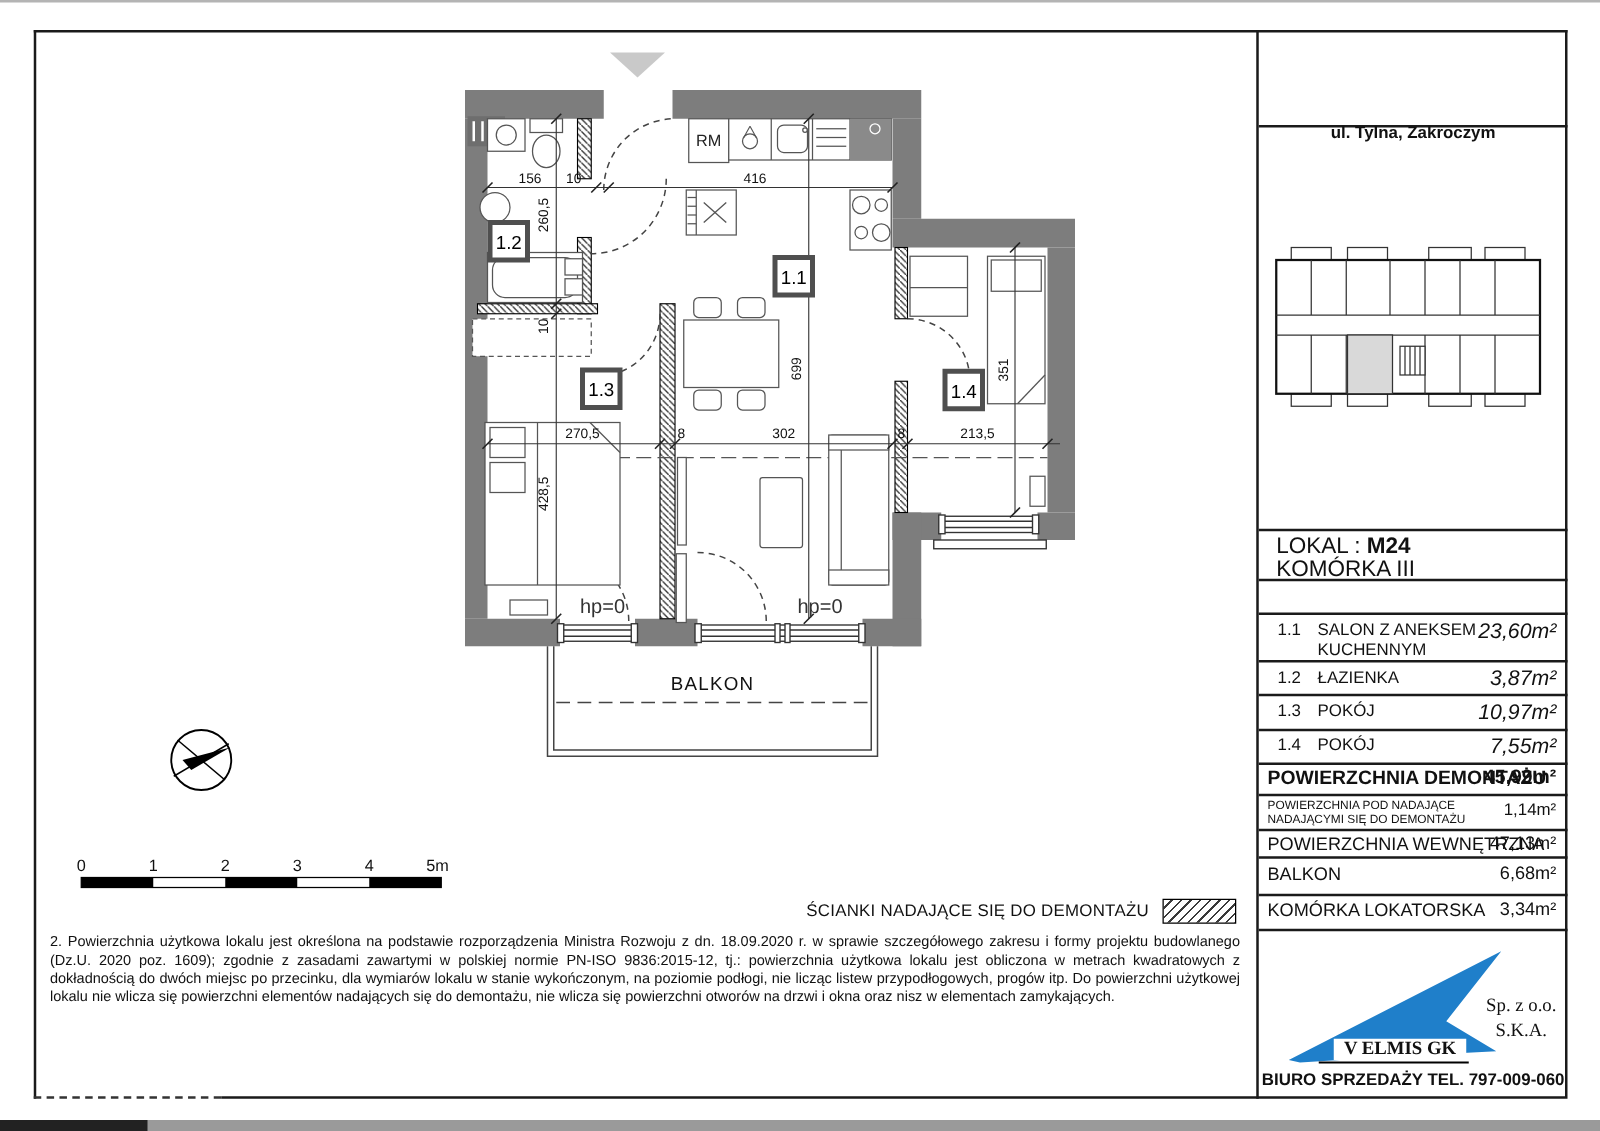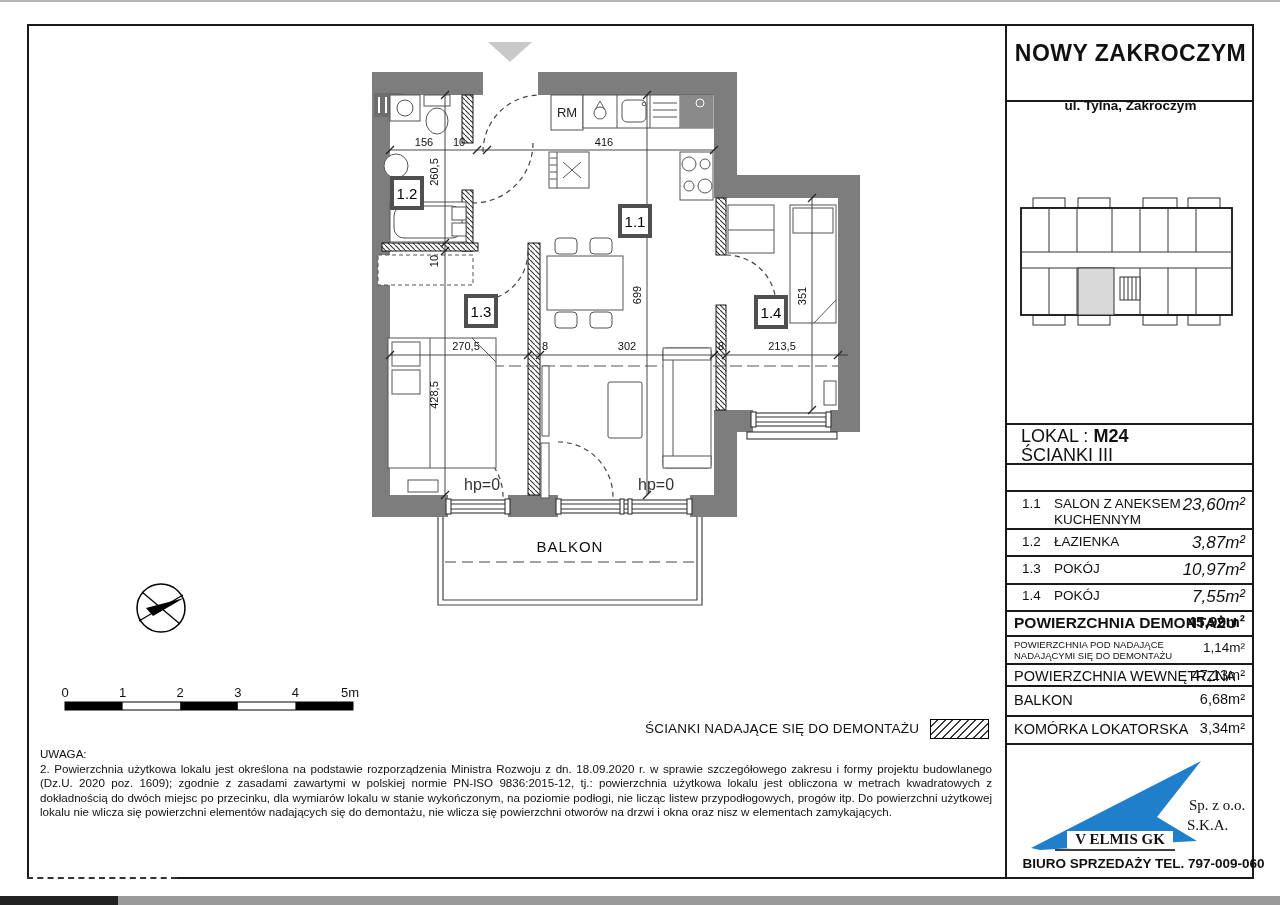--- a/index.html
+++ b/index.html
@@ -30,23 +30,23 @@
   .bold{font-weight:bold;}
   .small{font-size:9.5px;line-height:12px;}
   .serif{font-family:"Liberation Serif",serif;}
   
   .legend-text{left:645px;top:721px;width:275px;text-align:left;font-size:13.5px;letter-spacing:.2px;}
   .legend-swatch{left:930px;top:719px;width:57px;height:18px;border:1px solid #000;
      background:repeating-linear-gradient(135deg,#fff 0px,#fff 4px,#3a3a3a 4px,#3a3a3a 5.4px);}
   .notes{left:40px;top:747px;width:952px;font-size:11.6px;line-height:14.6px;text-align:justify;}
   .notes p{margin:0;}
   .vendor-sp{position:absolute;left:175px;top:773px;width:70px;text-align:center;font-size:15px;}
-  .vendor-ska{position:absolute;left:180px;top:793px;width:60px;text-align:left;font-size:15px;}
+  .vendor-ska{position:absolute;left:180px;top:793px;width:60px;text-align:center;font-size:15px;}
   .vendor-name{position:absolute;left:60px;top:807px;width:106px;text-align:center;font-size:15px;font-weight:bold;background:#fff;}
-  .vendor-phone{position:absolute;left:0;top:832px;width:273px;text-align:center;font-size:13.5px;font-weight:bold;}
+  .vendor-phone{position:absolute;left:0;top:832px;width:247px;text-align:center;font-size:13.5px;font-weight:bold;}
   svg text{font-family:"Liberation Sans",sans-serif;}
 </style>
 </head>
 <body>
 
 <div class="abs edge-top"></div>
 <div class="abs sheet"></div>
 <div class="abs sheet-bottom-solid"></div>
 <div class="abs sheet-bottom-dashed"></div>
 
@@ -329,25 +329,24 @@
   <div class="rl" style="top:504px"></div>
     <div class="rl" style="top:531px"></div>
   <div class="rl" style="top:559px"></div>
     <div class="rl" style="top:586px"></div>
   <div class="rl" style="top:611px"></div>
     <div class="rl" style="top:639px"></div>
   <div class="rl" style="top:661px"></div>
     <div class="rl" style="top:691px"></div>
   <div class="rl" style="top:719px"></div>
 
-  <div class="title1">NOWY ZAKROCZYM</div>
   <div class="title2">ul. Tylna, Zakroczym</div>
 
   <div class="lokal"><span>LOKAL :</span>&nbsp;<b>M24</b></div>
-  <div class="floor">ŚCIANKI III</div>
+  <div class="floor">KOMÓRKA III</div>
 
 
   <div>
     <span class="rno" style="top:472px">1.1</span>
     <span class="rnm" style="top:472px">SALON Z ANEKSEM</span>
     <span class="rnm" style="top:488px">KUCHENNYM</span>
     <span class="rar" style="top:471px">23,60m²</span>
   </div>
   <div>
     <span class="rno" style="top:510px">1.2</span>
@@ -390,18 +389,17 @@
   <div class="vendor-sp serif">Sp. z o.o.</div>
   <div class="vendor-ska serif">S.K.A.</div>
   <div class="vendor-name serif">V ELMIS GK</div>
   <div class="vendor-phone">BIURO SPRZEDAŻY TEL. 797-009-060</div>
 </div>
 
 <div class="abs legend-text">ŚCIANKI NADAJĄCE SIĘ DO DEMONTAŻU</div>
 <div class="abs legend-swatch"></div>
 
 <div class="abs notes">
-  <p>UWAGA:</p>
   <p>2. Powierzchnia użytkowa lokalu jest określona na podstawie rozporządzenia Ministra Rozwoju z dn. 18.09.2020 r. w sprawie szczegółowego zakresu i formy projektu budowlanego (Dz.U. 2020 poz. 1609); zgodnie z zasadami zawartymi w polskiej normie PN-ISO 9836:2015-12, tj.: powierzchnia użytkowa lokalu jest obliczona w metrach kwadratowych z dokładnością do dwóch miejsc po przecinku, dla wymiarów lokalu w stanie wykończonym, na poziomie podłogi, nie licząc listew przypodłogowych, progów itp. Do powierzchni użytkowej lokalu nie wlicza się powierzchni elementów nadających się do demontażu, nie wlicza się powierzchni otworów na drzwi i okna oraz nisz w elementach zamykających.</p>
 </div>
 
 <div class="abs edge-bottom"></div>
 <div class="abs edge-bottom-dark"></div>
 
 </body></html>

